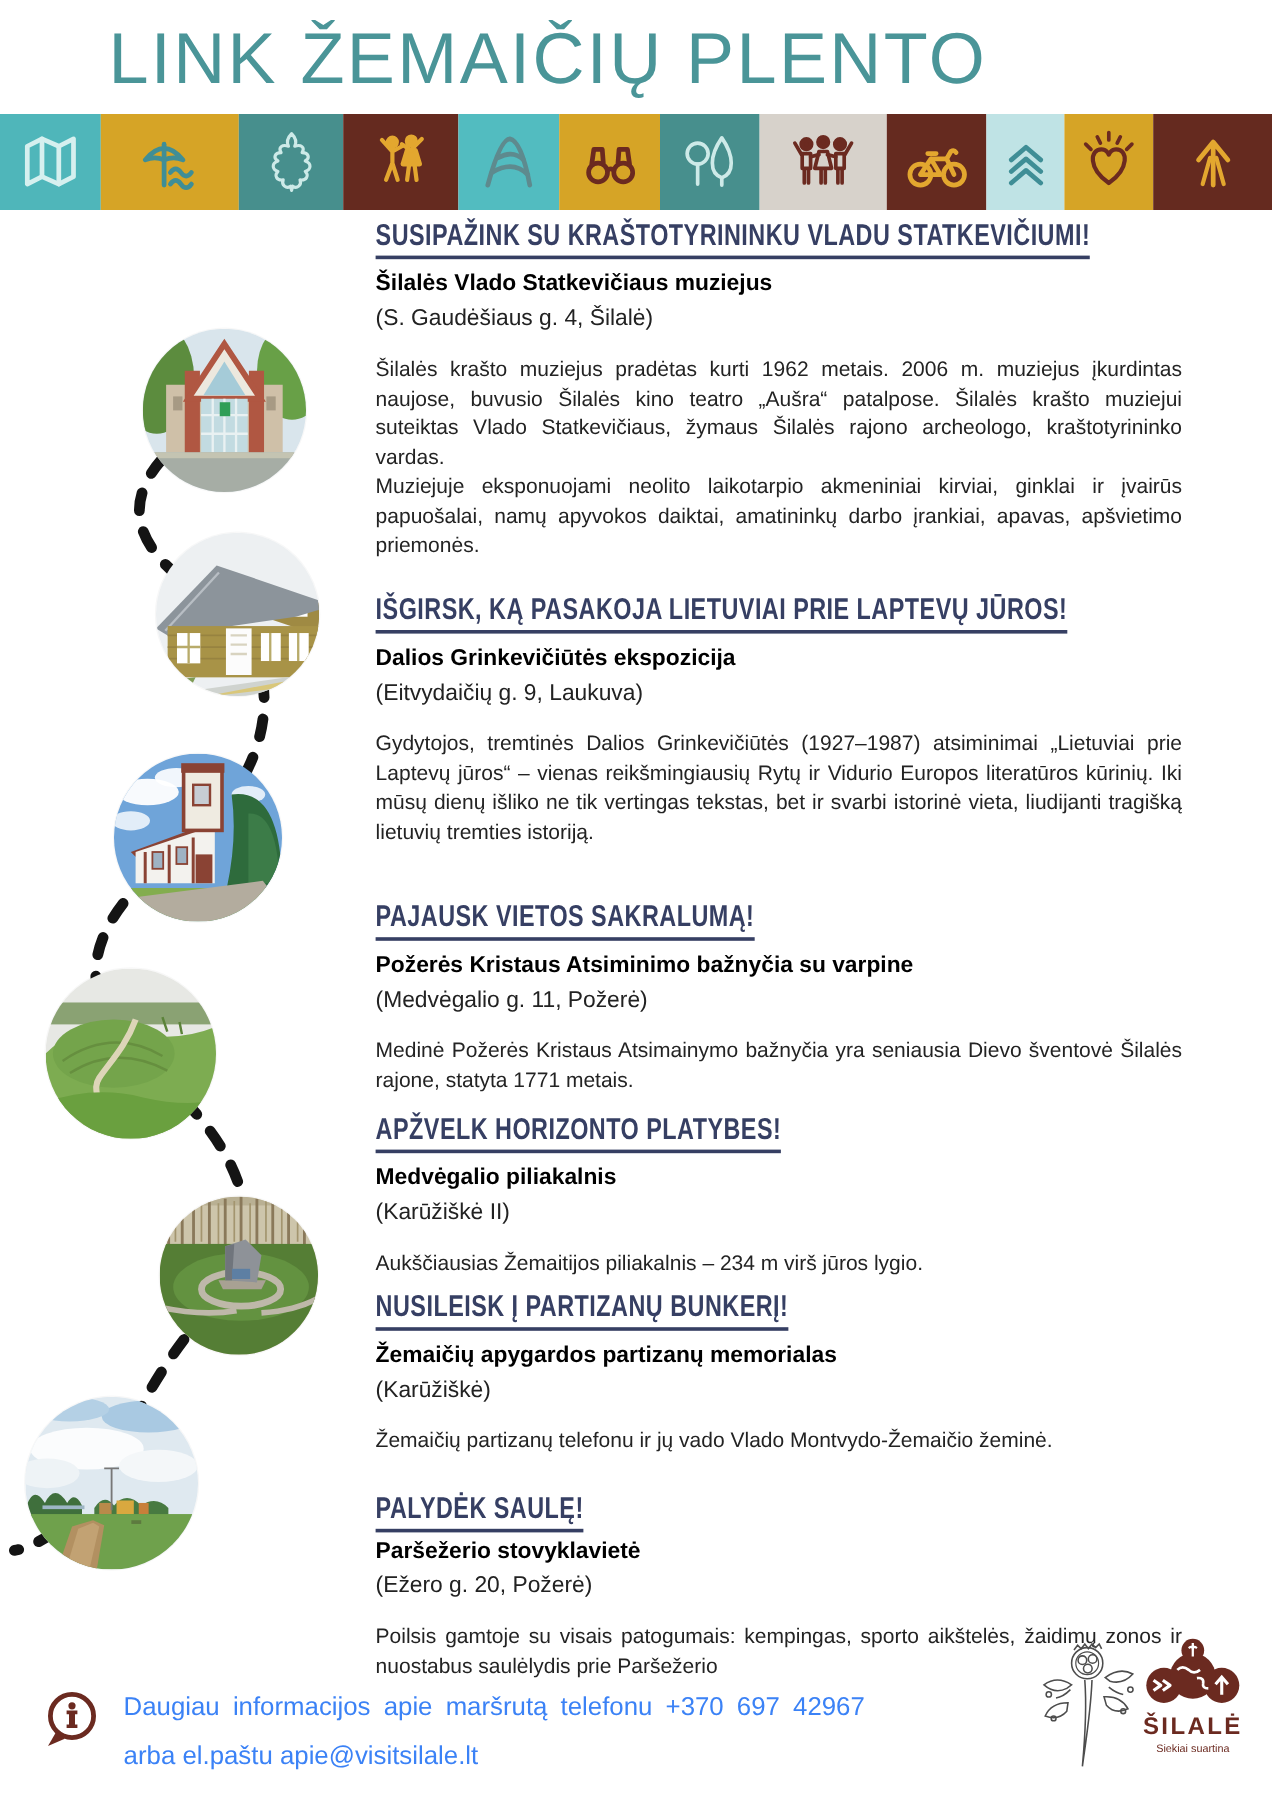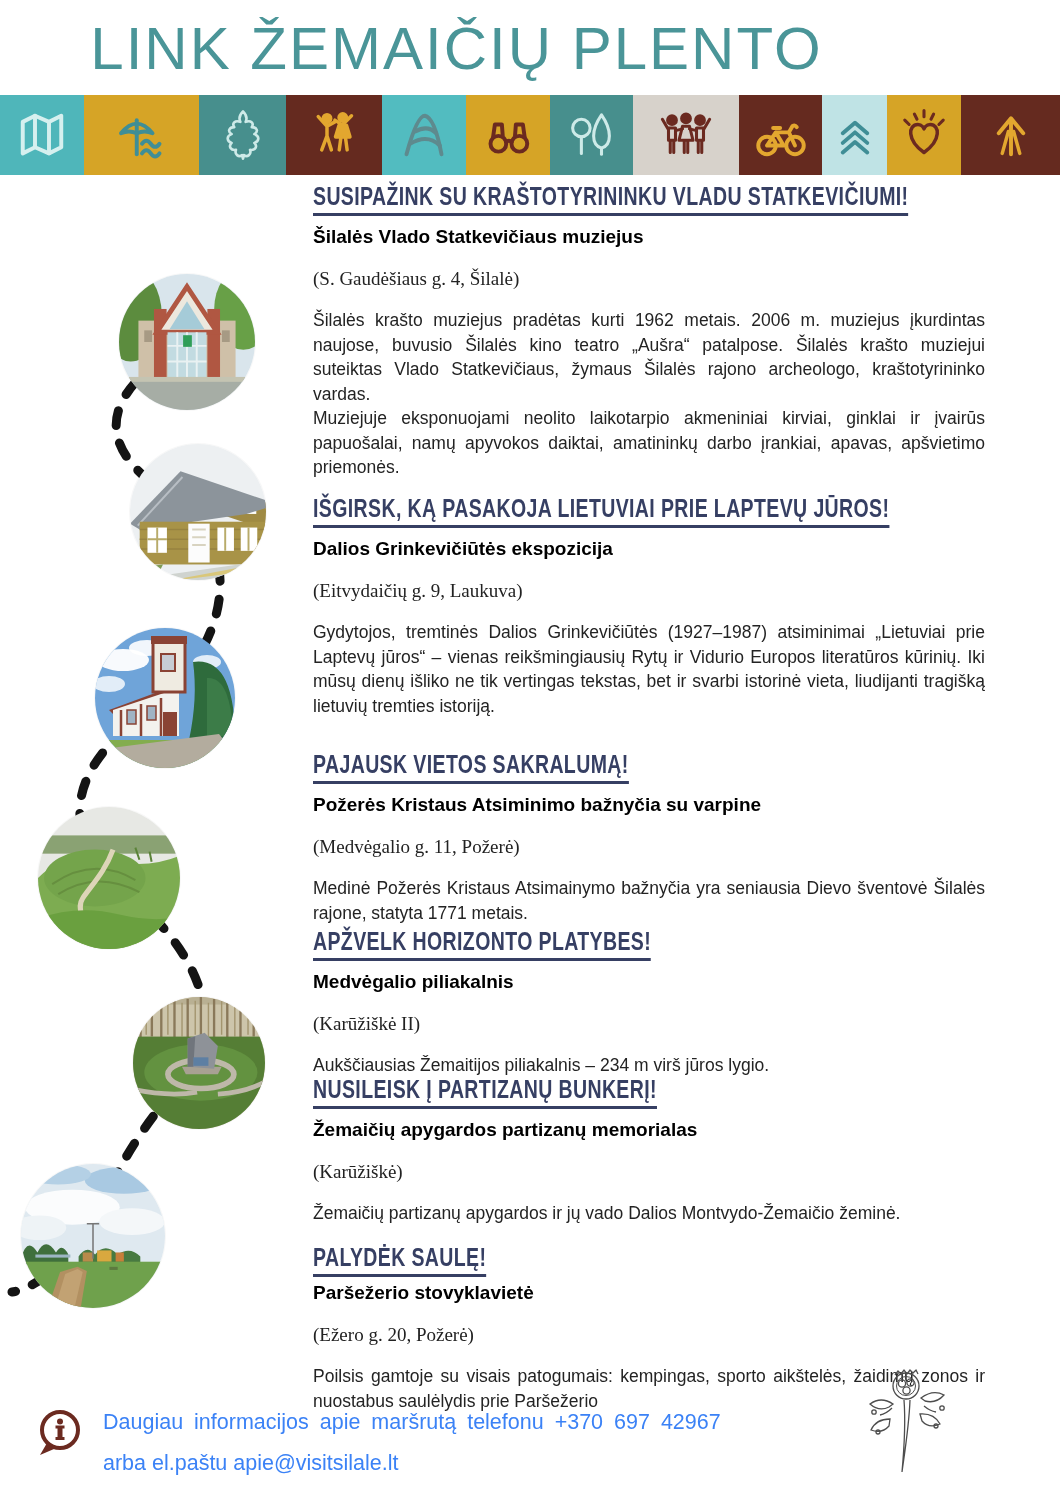--- a/index.html
+++ b/index.html
@@ -11,21 +11,21 @@
   .tile{height:80px;display:flex;align-items:center;justify-content:center;}
   .tile svg{width:56px;height:56px;}
   .route{position:absolute;left:0;top:0;width:1061px;height:1500px;z-index:1;}
   .photo{position:absolute;border-radius:50%;overflow:hidden;z-index:2;box-shadow:0 0 0 1px rgba(0,0,0,.03);}
   .photo svg{display:block;width:100%;height:100%;}
   .sec{position:absolute;left:313px;width:672px;z-index:3;}
   .sec h2{display:inline-block;margin:0;color:#363f63;font-size:25px;font-weight:700;
           letter-spacing:.5px;white-space:nowrap;border-bottom:3px solid #363f63;
           padding-bottom:2px;transform:scaleX(.78);transform-origin:0 0;}
   .place{margin:10px 0 0;font-size:19px;font-weight:700;color:#000000;}
-  .addr{margin:20px 0 0;font-size:19px;color:#222;font-family:Liberation Serif, serif;}
+  .addr{margin:7px 0 0;font-size:19px;color:#222;}
   .bodytext{margin:18px 0 0;font-size:17.5px;line-height:24.5px;text-align:justify;
             color:#232323;white-space:pre-line;}
   .sec.tight .place{margin-top:5px;}
   .footer-info{position:absolute;left:34px;top:1406px;width:52px;height:52px;z-index:3;}
   .contact{position:absolute;left:103px;top:1402px;z-index:3;font-size:21.5px;color:#3b82f6;line-height:41px;}
   .contact .l1{word-spacing:5px;}
   .sketch{position:absolute;left:860px;top:1364px;width:98px;height:112px;z-index:3;}
   .logo{position:absolute;left:946px;top:1364px;width:96px;text-align:center;z-index:3;}
   .logo svg{width:88px;height:62px;display:block;margin:0 auto;}
   .logo-title{color:#6b2a20;font-weight:700;font-size:20px;letter-spacing:2px;margin-top:2px;}
@@ -249,21 +249,21 @@
         </svg>
       </div>
     </div>
 
   <div id="sections">
       <div class="sec" style="top: 182px;"><h2>SUSIPAŽINK SU KRAŠTOTYRININKU VLADU STATKEVIČIUMI!</h2><p class="place">Šilalės Vlado Statkevičiaus muziejus</p><p class="addr">(S. Gaudėšiaus g. 4, Šilalė)</p><p class="bodytext">Šilalės krašto muziejus pradėtas kurti 1962 metais. 2006 m. muziejus įkurdintas naujose, buvusio Šilalės kino teatro „Aušra“ patalpose. Šilalės krašto muziejui suteiktas Vlado Statkevičiaus, žymaus Šilalės rajono archeologo, kraštotyrininko vardas.
 Muziejuje eksponuojami neolito laikotarpio akmeniniai kirviai, ginklai ir įvairūs papuošalai, namų apyvokos daiktai, amatininkų darbo įrankiai, apavas, apšvietimo priemonės.</p></div>
       <div class="sec" style="top: 494px;"><h2>IŠGIRSK, KĄ PASAKOJA LIETUVIAI PRIE LAPTEVŲ JŪROS!</h2><p class="place">Dalios Grinkevičiūtės ekspozicija</p><p class="addr">(Eitvydaičių g. 9, Laukuva)</p><p class="bodytext">Gydytojos, tremtinės Dalios Grinkevičiūtės (1927–1987) atsiminimai „Lietuviai prie Laptevų jūros“ – vienas reikšmingiausių Rytų ir Vidurio Europos literatūros kūrinių. Iki mūsų dienų išliko ne tik vertingas tekstas, bet ir svarbi istorinė vieta, liudijanti tragišką lietuvių tremties istoriją.</p></div>
       <div class="sec" style="top: 750px;"><h2>PAJAUSK VIETOS SAKRALUMĄ!</h2><p class="place">Požerės Kristaus Atsiminimo bažnyčia su varpine</p><p class="addr">(Medvėgalio g. 11, Požerė)</p><p class="bodytext">Medinė Požerės Kristaus Atsimainymo bažnyčia yra seniausia Dievo šventovė Šilalės rajone, statyta 1771 metais.</p></div>
       <div class="sec" style="top: 927px;"><h2>APŽVELK HORIZONTO PLATYBES!</h2><p class="place">Medvėgalio piliakalnis</p><p class="addr">(Karūžiškė II)</p><p class="bodytext">Aukščiausias Žemaitijos piliakalnis – 234 m virš jūros lygio.</p></div>
-      <div class="sec" style="top: 1075px;"><h2>NUSILEISK Į PARTIZANŲ BUNKERĮ!</h2><p class="place">Žemaičių apygardos partizanų memorialas</p><p class="addr">(Karūžiškė)</p><p class="bodytext">Žemaičių partizanų apygardos ir jų vado Dalios Montvydo-Žemaičio žeminė.</p></div>
+      <div class="sec" style="top: 1075px;"><h2>NUSILEISK Į PARTIZANŲ BUNKERĮ!</h2><p class="place">Žemaičių apygardos partizanų memorialas</p><p class="addr">(Karūžiškė)</p><p class="bodytext">Žemaičių partizanų telefonu ir jų vado Vlado Montvydo-Žemaičio žeminė.</p></div>
       <div class="sec tight" style="top: 1243px;"><h2>PALYDĖK SAULĘ!</h2><p class="place">Paršežerio stovyklavietė</p><p class="addr">(Ežero g. 20, Požerė)</p><p class="bodytext">Poilsis gamtoje su visais patogumais: kempingas, sporto aikštelės, žaidimų zonos ir nuostabus saulėlydis prie Paršežerio</p></div>
     </div>
 
   <div class="footer-info">
     <svg viewBox="0 0 52 52" fill="none">
       <circle cx="26" cy="24" r="18" stroke="#6b2a20" stroke-width="4"></circle>
       <polygon points="13,37 6,49 20,43" fill="#6b2a20"></polygon>
       <circle cx="26" cy="15.5" r="3" fill="#6b2a20"></circle>
       <path d="M26 21 V32" stroke="#6b2a20" stroke-width="5"></path>
       <path d="M21.5 21 H30.5 M21.5 32.5 H30.5" stroke="#6b2a20" stroke-width="3"></path>
@@ -289,14 +289,29 @@
       <path d="M30 55 q-14 0 -19 11 q11 4 18 -4 Z"></path>
       <path d="M60 50 q14 -1 20 10 q-11 5 -18 -3 Z"></path>
       <circle cx="14" cy="48" r="2.2"></circle>
         <circle cx="82" cy="44" r="2.2"></circle>
       <circle cx="18" cy="68" r="2"></circle>
         <circle cx="76" cy="62" r="2"></circle>
       <path d="M32 44 q-6 6 -12 7 M64 42 q6 5 12 6"></path>
     </svg>
   </div>
 
+  <div class="logo">
+    <svg viewBox="0 0 96 72" fill="none">
+      <circle cx="20" cy="47" r="17" fill="#6b2a20"></circle>
+      <circle cx="76" cy="47" r="17" fill="#6b2a20"></circle>
+      <circle cx="48" cy="38" r="22" fill="#6b2a20"></circle>
+      <circle cx="48" cy="13" r="11" fill="#6b2a20"></circle>
+      <path d="M10 42 l7 5 -7 5 M19 42 l7 5 -7 5" stroke="#fff" stroke-width="3" stroke-linejoin="round"></path>
+      <path d="M33 32 q5 -5 11 0 q5 5 11 0" stroke="#fff" stroke-width="2.6"></path>
+      <path d="M52 40 q7 -1 6 5 q-1 5 5 5" stroke="#fff" stroke-width="2.6"></path>
+      <path d="M76 56 V40 M70 46 l6 -7 6 7" stroke="#fff" stroke-width="3"></path>
+      <path d="M48 6 v13 M44 11 q4 -3 4 2 M52 11 q-4 -3 -4 2" stroke="#fff" stroke-width="2.2"></path>
+    </svg>
+    <div class="logo-title">ŠILALĖ</div>
+    <div class="logo-tagline">Siekiai suartina</div>
+  </div>
 
 </div>
 
 </body></html>

